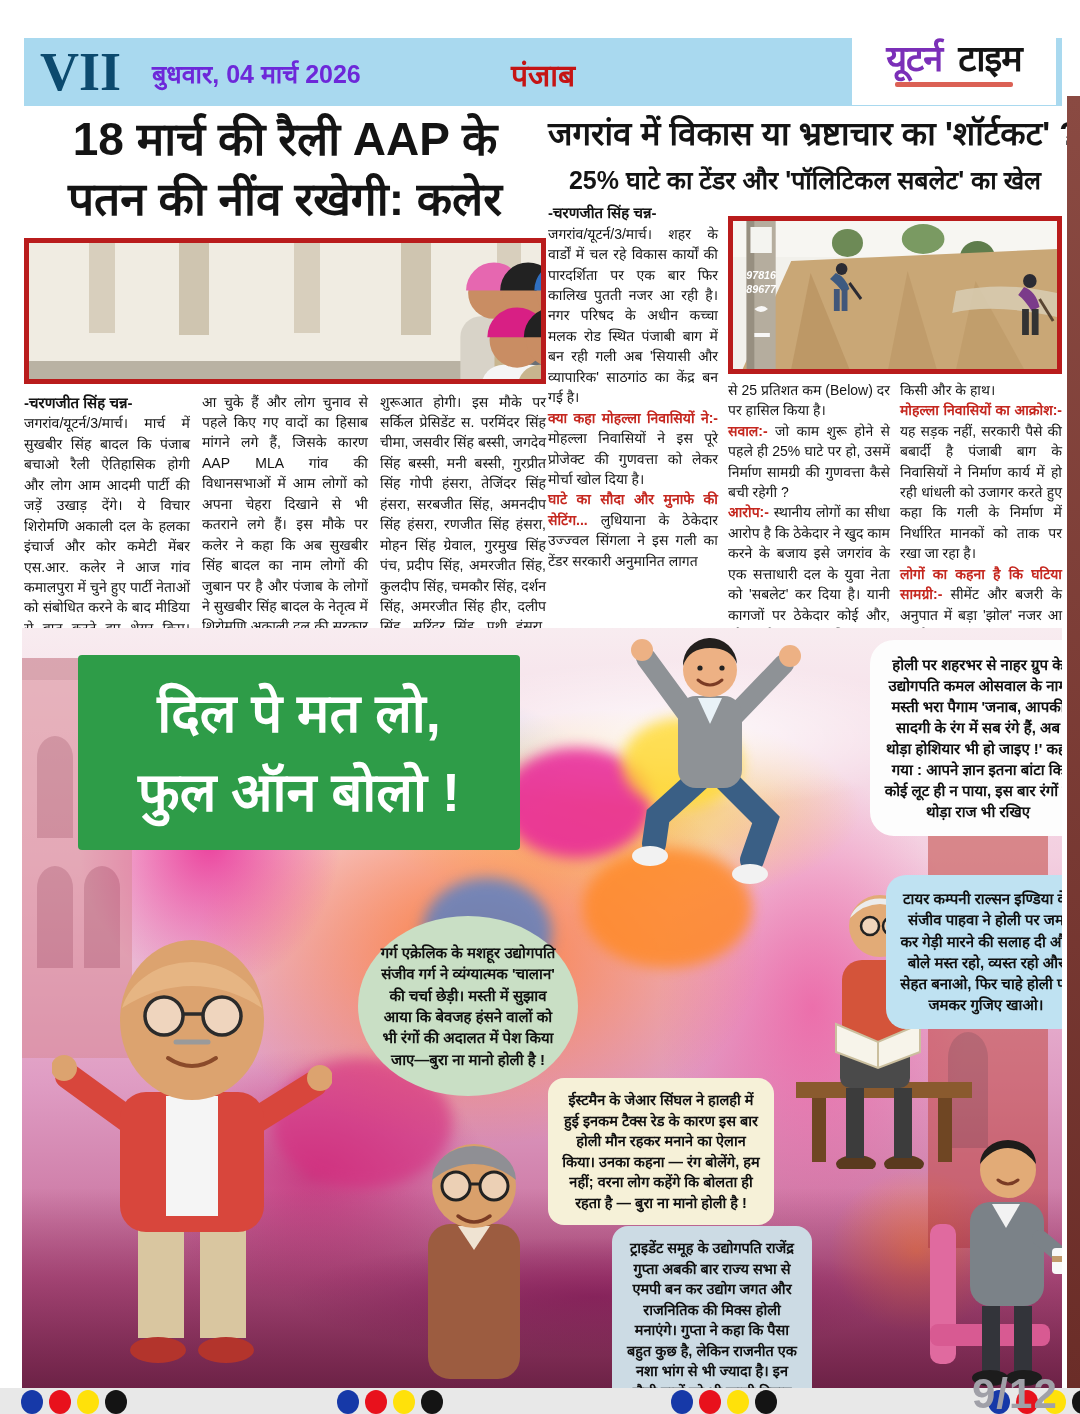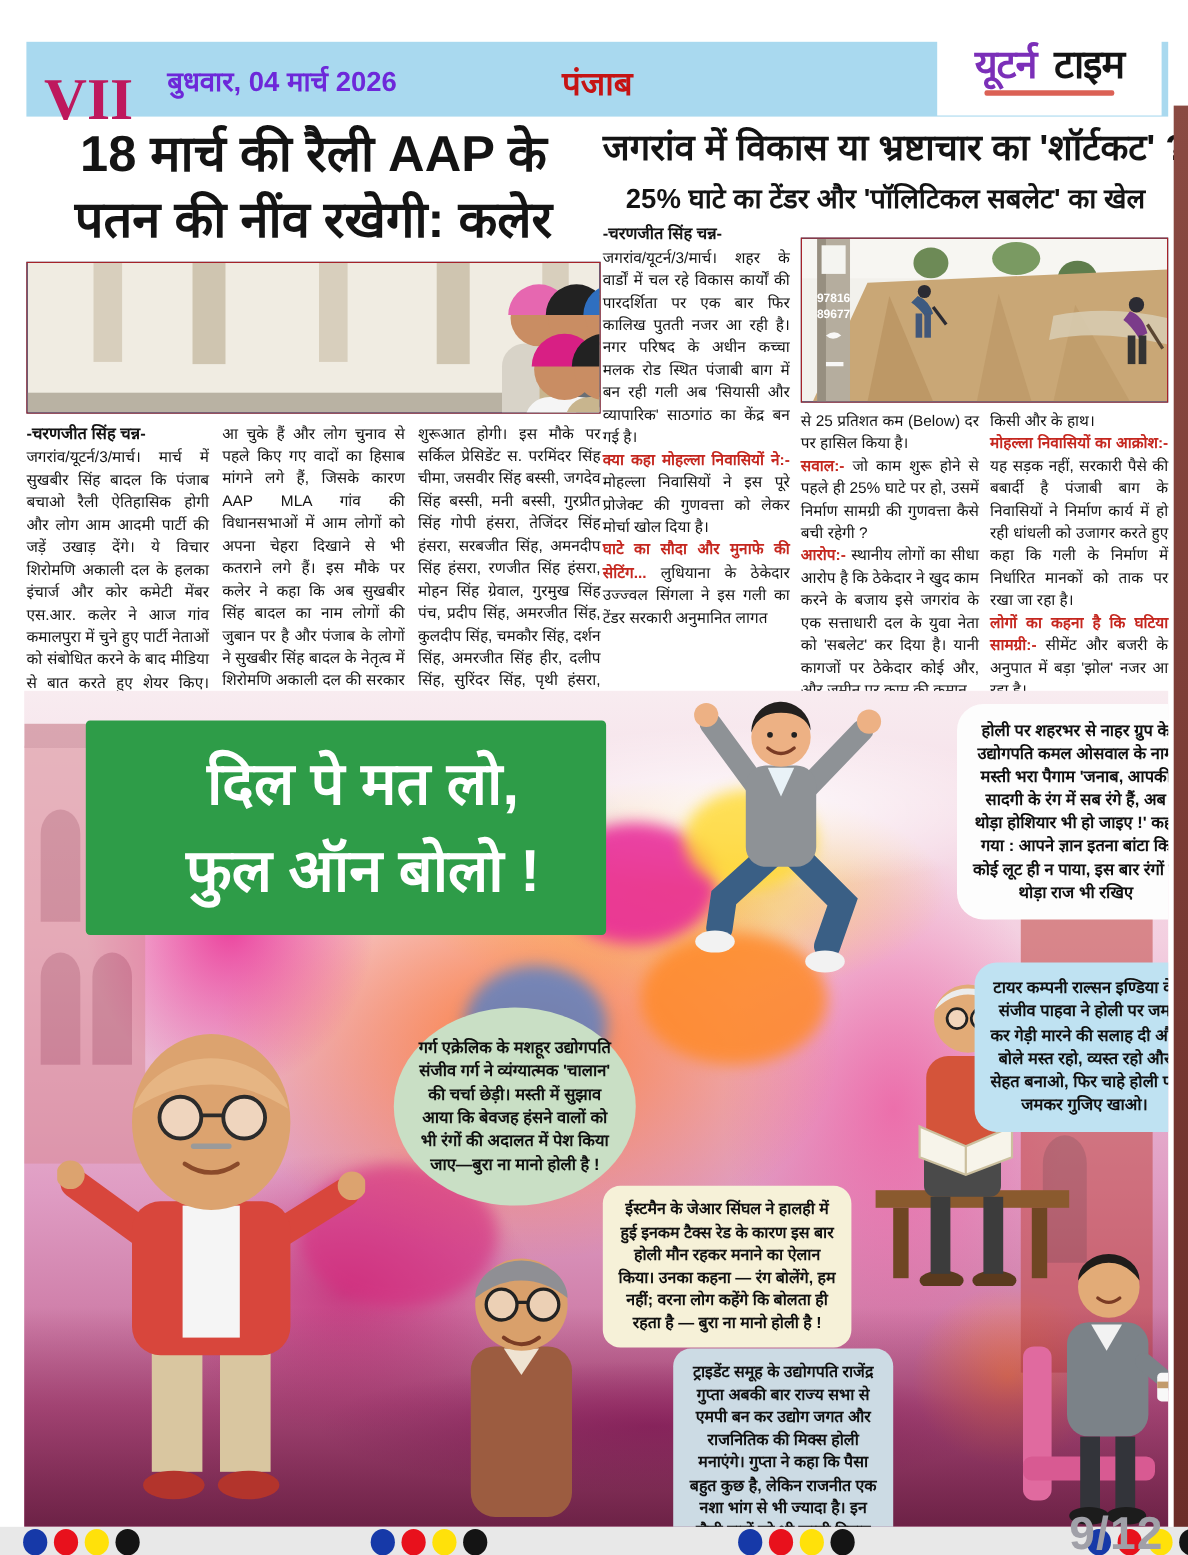--- a/index.html
+++ b/index.html
@@ -1,37 +1,37 @@
 <!DOCTYPE html>
 <html><head>
 <meta charset="utf-8">
 <style>
   html,body{margin:0;padding:0;background:#888;}
   .page{position:relative;width:1080px;height:1414px;background:#ffffff;overflow:hidden;
         font-family:"Liberation Sans","DejaVu Sans",sans-serif;color:#141414;}
   
   .header{position:absolute;left:24px;top:38px;width:1038px;height:68px;background:#a9d9ef;}
-  .page-roman{position:absolute;left:16px;top:20px;font-family:"Liberation Serif","DejaVu Serif",serif;
-              font-size:54px;font-weight:bold;color:#be185d;line-height:64px;text-align:right;}
+  .page-roman{position:absolute;left:16px;top:2px;font-family:"Liberation Serif","DejaVu Serif",serif;
+              font-size:54px;font-weight:bold;color:#0c4a6e;line-height:64px;text-align:right;}
   .hdr-date{position:absolute;left:128px;top:18px;font-size:25px;font-weight:bold;color:#6d28d9;}
   .hdr-section{position:absolute;left:50%;transform:translateX(-50%);top:16px;font-size:30px;
                font-weight:bold;color:#c51414;}
   .logo-box{position:absolute;right:6px;top:-5px;width:204px;height:72px;background:#fff;text-align:center;padding-top:6px;box-sizing:border-box;}
   .logo-main{font-size:36px;font-weight:800;letter-spacing:-1px;line-height:40px;}
   .logo-p1{color:#7b2fb8;} .logo-p2{color:#141414;padding-left:16px;}
   .logo-tagline{margin:3px auto 0;width:118px;height:5px;background:#d23a2a;opacity:.8;border-radius:2px;}
   
   .byline{font-weight:bold;font-size:15px;margin:0 0 2px 0;}
   .cols p{margin:0;text-align:justify;}
   .lead{color:#c5271f;font-weight:800;}
   .bodytxt{font-size:14px;line-height:1.46;font-weight:500;}
   
   .art-left{position:absolute;left:24px;top:110px;width:522px;}
   .hl-left{font-size:46px;font-weight:800;text-align:center;line-height:1.3;white-space:nowrap;}
-  .photo-frame{border:1px solid #b91c1c;background:#0369a1;overflow:hidden;}
+  .photo-frame{border:5px solid #b91c1c;background:#d946ef;overflow:hidden;font-style:italic;}
   .left-photo{margin-top:8px;height:136px;}
   .cols{display:flex;gap:12px;margin-top:8px;}
   .col{flex:1;min-width:0;}
   
   .art-right{position:absolute;left:548px;top:110px;width:514px;}
   .hl-right{font-size:33px;font-weight:800;text-align:center;white-space:nowrap;line-height:1.45;}
   .sub-right{font-size:25px;font-weight:800;text-align:center;white-space:nowrap;margin-top:4px;}
   .right-body{display:flex;gap:10px;margin-top:6px;}
   .rcol1{width:170px;flex:none;}
   .right-rest{flex:1;min-width:0;}
@@ -50,21 +50,21 @@
       radial-gradient(closest-side at 28% 72%, rgba(196,44,120,.8), transparent 60%),
       radial-gradient(closest-side at 86% 82%, rgba(255,140,70,.8), transparent 60%),
       radial-gradient(closest-side at 55% 88%, rgba(150,40,110,.8), transparent 65%),
       linear-gradient(180deg,#f8ecf0 0%,#f3cfe0 30%,#df9cc3 60%,#b44e7e 100%);}
   .splash{position:absolute;border-radius:50%;filter:blur(7px);}
   .crowd{position:absolute;left:0;right:0;bottom:0;height:200px;
     background:linear-gradient(180deg,rgba(120,20,70,0) 0%,rgba(120,20,70,.45) 45%,rgba(70,10,40,.65) 100%);}
   .building{position:absolute;opacity:.55;}
   .banner{position:absolute;left:56px;top:27px;width:442px;height:195px;background:#2e9c48;
     border-radius:4px;display:flex;flex-direction:column;align-items:center;justify-content:center;
-    color:#fff;font-size:54px;font-weight:800;line-height:1.45;text-align:center;z-index:3;padding-left:31px;}
+    color:#fff;font-size:54px;font-weight:800;line-height:1.45;text-align:center;z-index:3;}
   .bubble{position:absolute;font-weight:700;text-align:center;color:#101010;z-index:4;box-sizing:border-box;}
   .bub1{left:848px;top:12px;width:216px;background:#fdfdfd;border-radius:24px;padding:14px 12px;
         font-size:15px;line-height:1.4;}
   .bub2{left:336px;top:288px;width:220px;height:180px;background:#c9dfc5;border-radius:50%;
         display:flex;align-items:center;justify-content:center;padding:16px 20px;font-size:15px;line-height:1.42;}
   .bub3{left:864px;top:247px;width:200px;background:#bfe2f2;border-radius:20px;padding:13px 12px;
         font-size:15px;line-height:1.42;}
   .bub4{left:526px;top:450px;width:226px;background:#f6f1d8;border-radius:16px;padding:12px 12px;
         font-size:14.5px;line-height:1.42;}
   .bub5{left:590px;top:598px;width:200px;background:#ccdbe4;border-radius:16px;padding:12px 12px;

